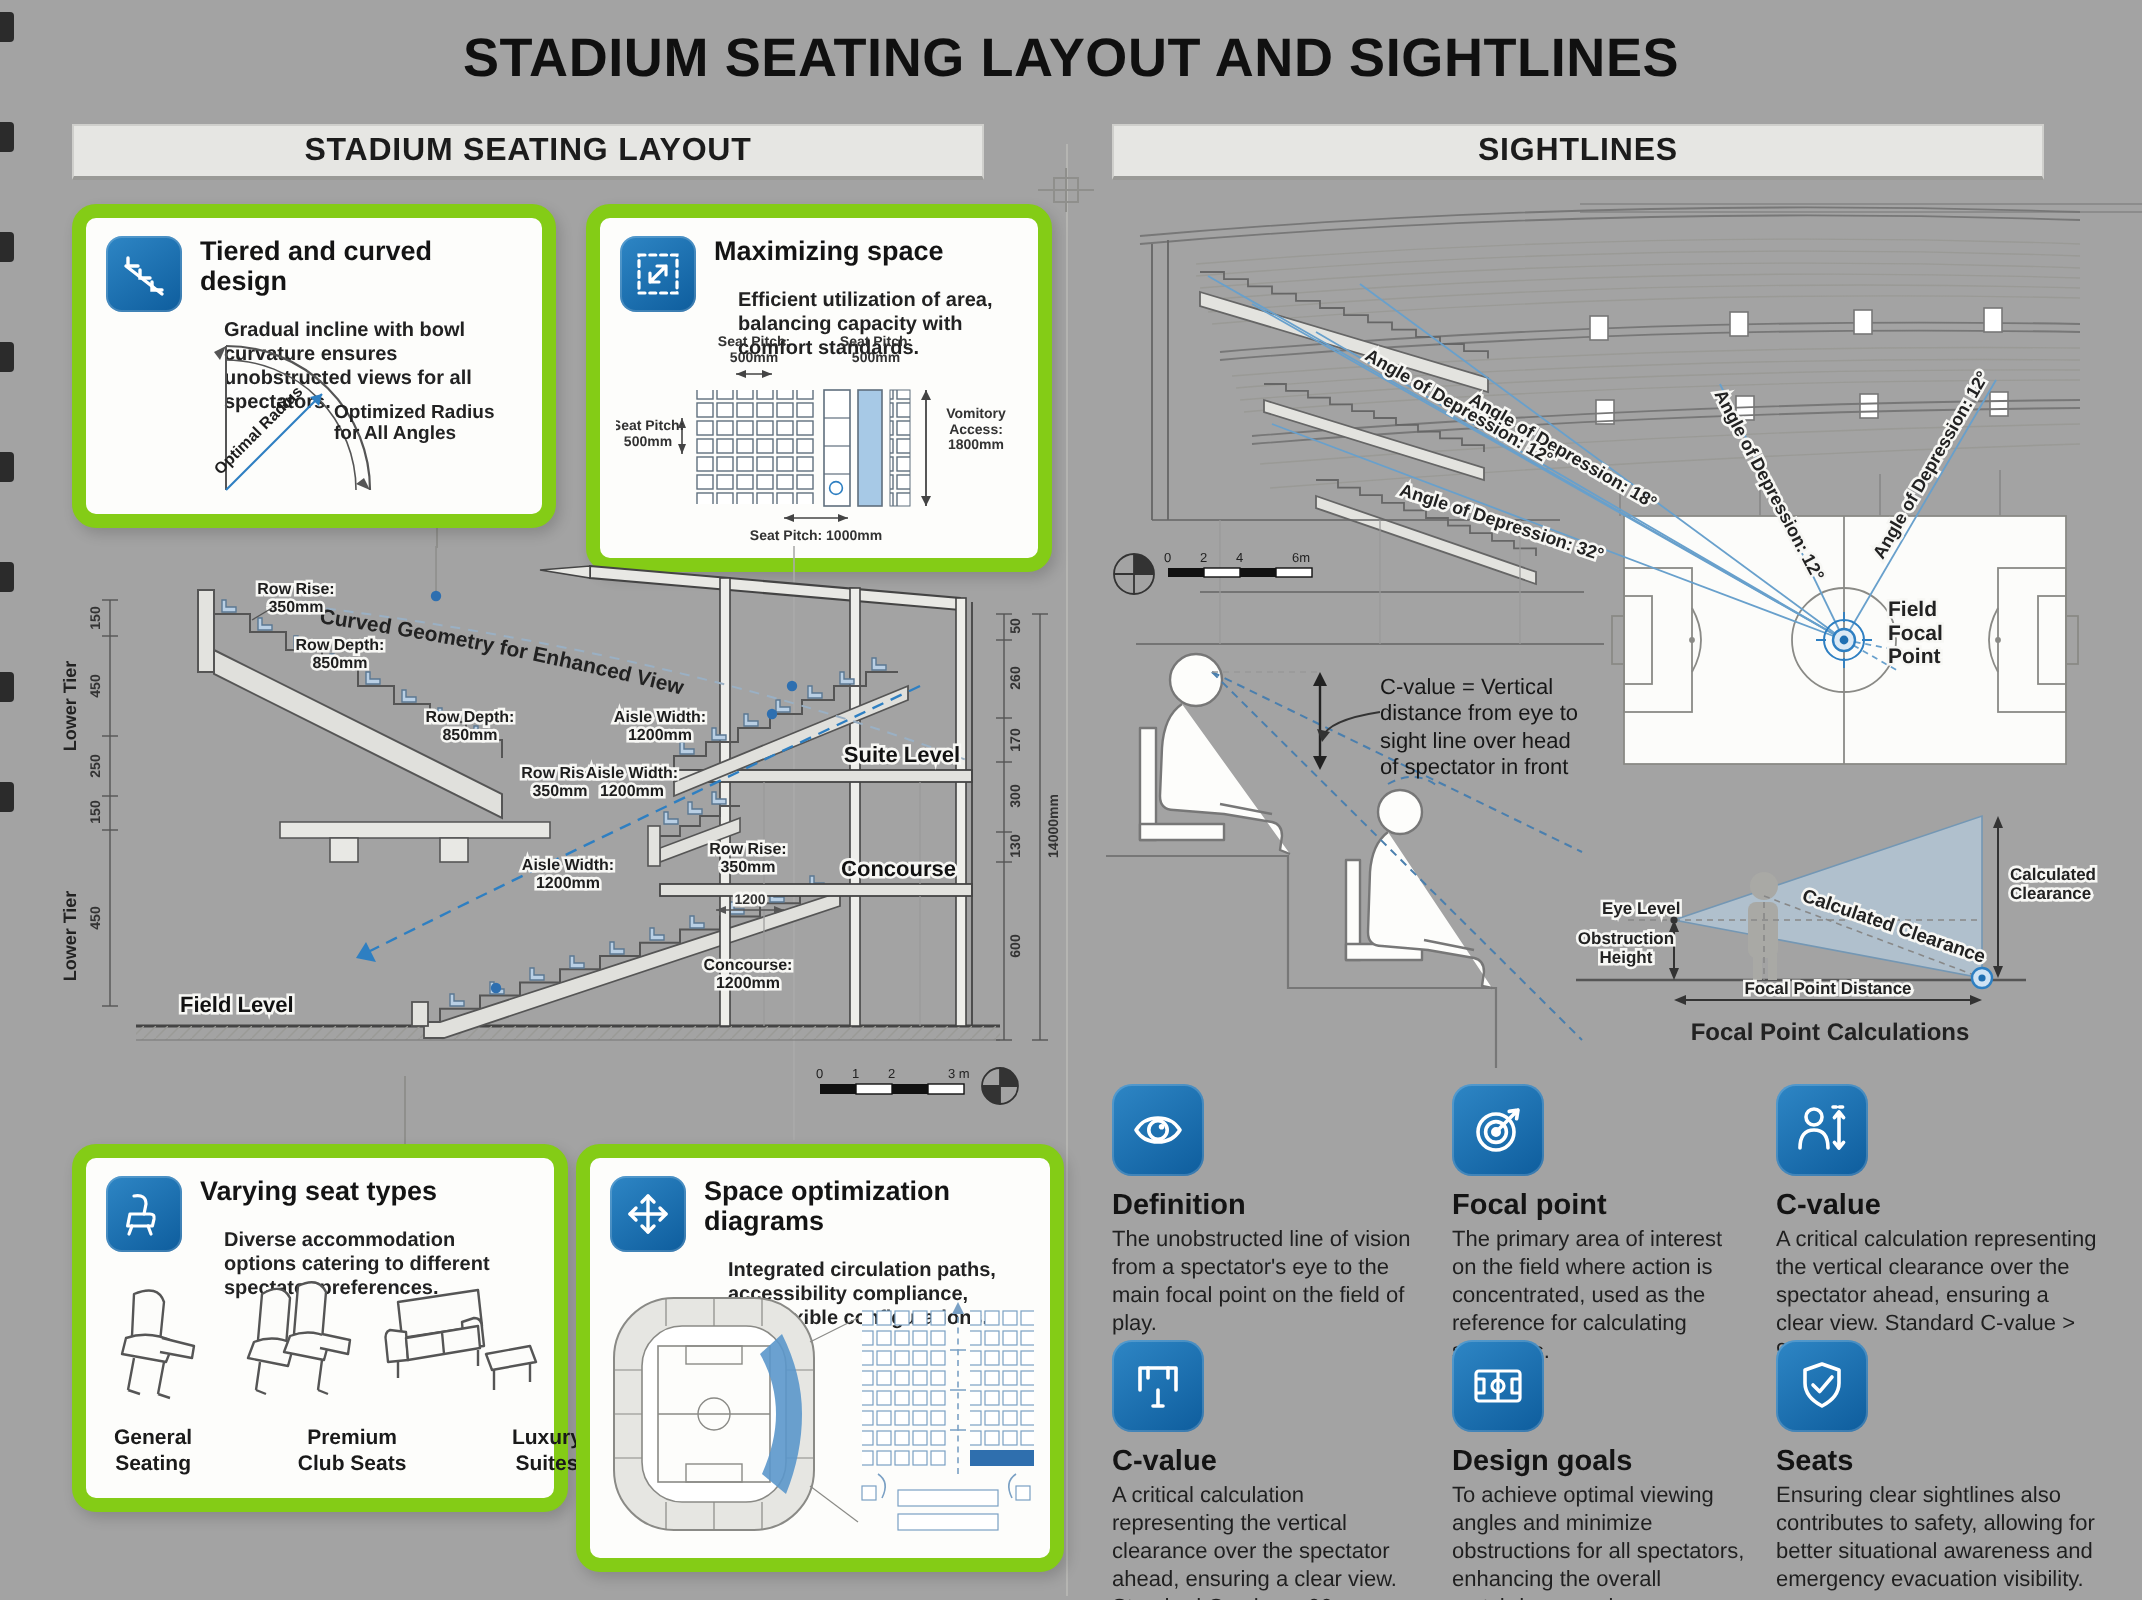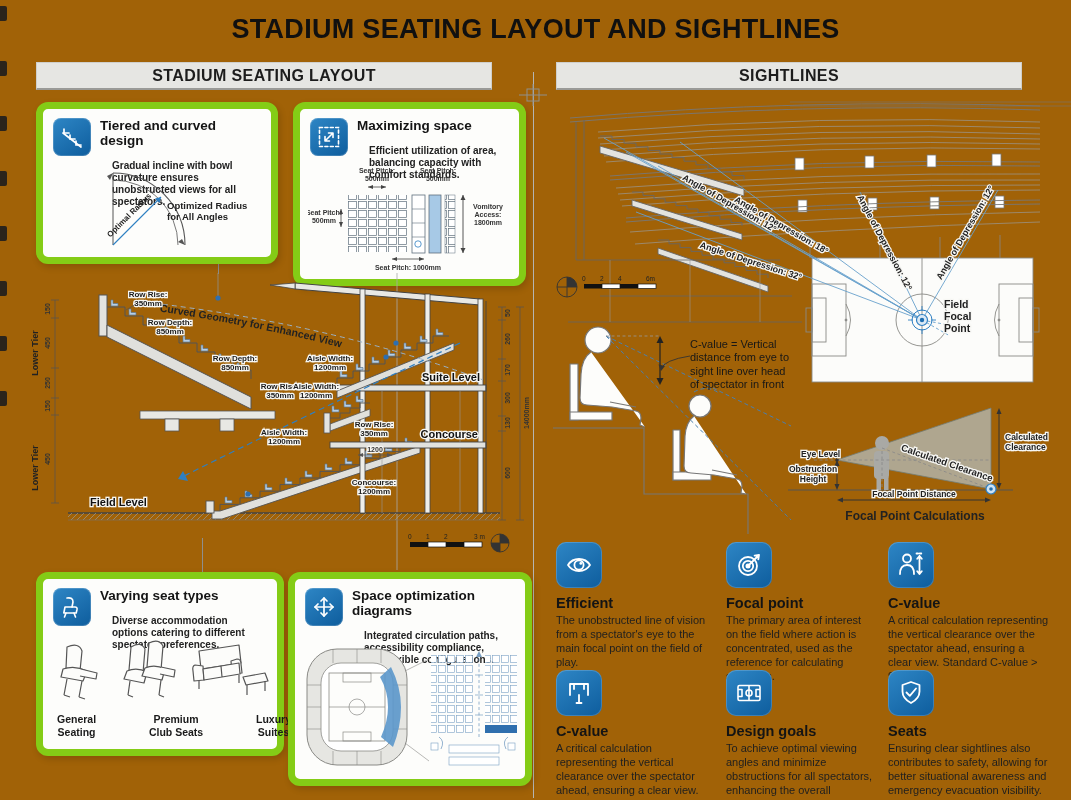--- a/index.html
+++ b/index.html
@@ -1,16 +1,16 @@
 <!DOCTYPE html>
 <html><head>
 <meta charset="utf-8">
 <style>
   html,body{margin:0;padding:0;background:#e9e9e7;}
-  .page{position:relative;width:1071px;height:800px;background:#a16207;overflow:hidden;
+  .page{position:relative;width:1071px;height:800px;background:#a3a3a3;overflow:hidden;
         font-family:"Liberation Sans",sans-serif;color:#1a1a1a;}
   .abs{position:absolute;}
   .pre{white-space:pre-line;}
   .title{width:100%;text-align:center;top:14px;left:0;font-size:27px;font-weight:800;
          letter-spacing:.3px;color:#101010;}
   .hdr{height:25px;background:#e6e6e3;border:1px solid #cfcfcc;border-bottom:2px solid #9a9a97;
        display:flex;align-items:center;justify-content:center;font-size:16px;font-weight:600;
        letter-spacing:.4px;color:#1c1c1c;}
   .divider{width:1px;background:#b5b5b2;}
   .vline{width:1px;background:#8f8f8c;}
@@ -634,21 +634,21 @@
   <div class="abs defs-grid" style="left:556px;top:542px;width:508px;height:254px;">
 
     <div class="def-cell">
       <div class="tile t46">
         <svg width="28" height="28" viewBox="0 0 28 28" fill="none" stroke="#fff" stroke-width="1.8" stroke-linecap="round" stroke-linejoin="round">
           <path d="M3,14 C8,6 20,6 25,14 C20,22 8,22 3,14 Z"></path>
             <circle cx="14" cy="14" r="4.6"></circle>
           <circle cx="15.8" cy="12.4" r="1.4" fill="#fff" stroke="none"></circle>
         </svg>
       </div>
-      <p class="def-title">Efficient</p>
+      <p class="def-title">Definition</p>
       <p class="def-body">The unobstructed line of vision from a spectator's eye to the main focal point on the field of play.</p>
     </div>
 
     <div class="def-cell">
       <div class="tile t46">
         <svg width="28" height="28" viewBox="0 0 28 28" fill="none" stroke="#fff" stroke-width="1.8" stroke-linecap="round">
           <circle cx="13" cy="15" r="9"></circle>
             <circle cx="13" cy="15" r="5.2"></circle>
             <circle cx="13" cy="15" r="1.6" fill="#fff"></circle>
           <path d="M13,15 L24,4 M24,4 l-4.4,0.7 M24,4 l-0.7,4.4"></path>

